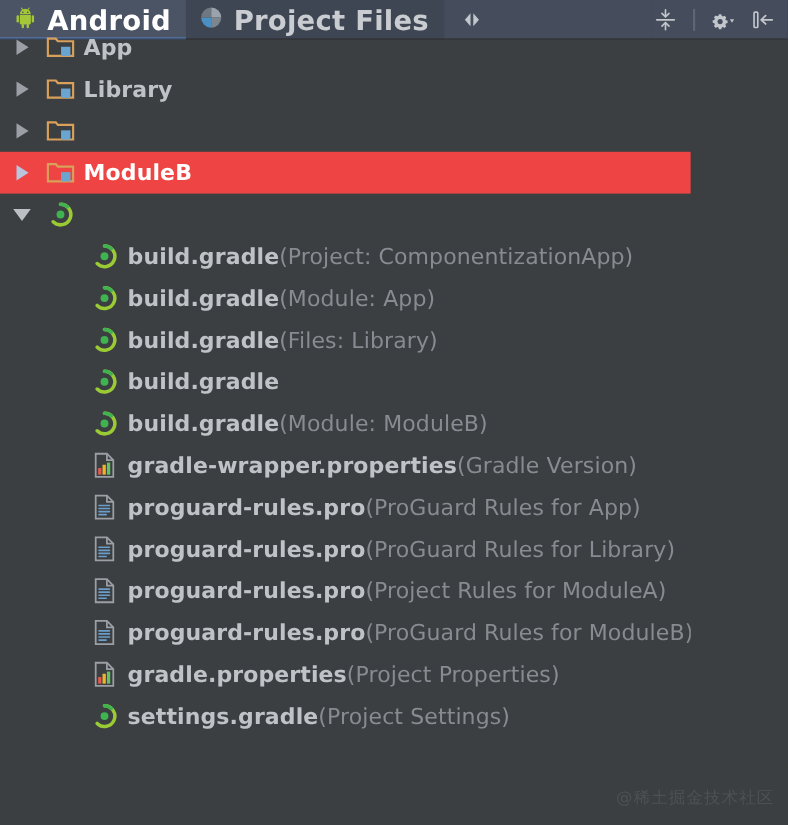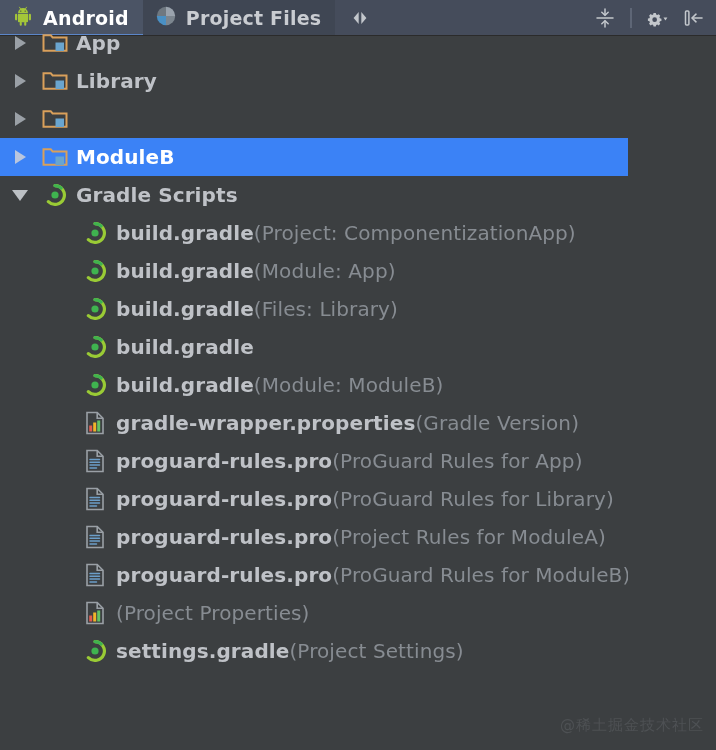--- a/index.html
+++ b/index.html
@@ -20,21 +20,21 @@
   }
   .toolbar::after{
     content:"";position:absolute;left:0;right:0;bottom:0;height:1px;background:#2b2b2b;
   }
   .tab{
     display:flex;align-items:center;gap:9px;
     padding:0 14px 0 12px;
     box-sizing:border-box;
     cursor:default;
     color:#c9ccd1;
-    font-size:19px;
+    font-size:25px;
     font-weight:bold;
     letter-spacing:.2px;
   }
   .tab.active{
     background:#4b5465;
     color:#ffffff;
     box-shadow:inset 0 -2px 0 #5b86c9;
   }
   .tab-label{white-space:nowrap;}
 
@@ -58,21 +58,21 @@
   .tree{
     position:absolute;left:0;top:24px;width:628px;height:714px;
     overflow:hidden;
   }
   .row{
     position:relative;height:38px;
     display:flex;align-items:center;
     white-space:nowrap;
     cursor:default;
   }
-  .row.selected{background:#3b82f6;}
+  .row.selected{background:#ef4444;}
   .arrow-cell{
     width:40px;min-width:40px;display:flex;align-items:center;justify-content:center;
   }
   .icon-cell{
     width:30px;min-width:30px;display:flex;align-items:center;justify-content:center;
     margin-right:6px;
   }
   .indent-1 .arrow-cell{width:40px;min-width:40px;}
   .indent-2 .arrow-cell{width:80px;min-width:80px;}
 
@@ -238,21 +238,20 @@
         <div class="arrow-cell">
           <div class="tri-down"></div>
         </div>
         <div class="icon-cell">
   <svg width="24" height="24" viewBox="0 0 24 24">
     <path d="M12 2.6a9.4 9.4 0 1 1-6.65 16.05" fill="none" stroke="#9acb35" stroke-width="3.2" stroke-linecap="round"></path>
     <path d="M12 2.6a9.4 9.4 0 0 1 6.2 2.35" fill="none" stroke="#3fb34f" stroke-width="3.2" stroke-linecap="round"></path>
     <circle cx="12" cy="12" r="3.6" fill="#3fb34f"></circle>
   </svg>
 </div>
-        <span class="label">Gradle Scripts</span>
       </div>
       <div class="row indent-2">
         <div class="arrow-cell"></div>
         <div class="icon-cell">
   <svg width="24" height="24" viewBox="0 0 24 24">
     <path d="M12 2.6a9.4 9.4 0 1 1-6.65 16.05" fill="none" stroke="#9acb35" stroke-width="3.2" stroke-linecap="round"></path>
     <path d="M12 2.6a9.4 9.4 0 0 1 6.2 2.35" fill="none" stroke="#3fb34f" stroke-width="3.2" stroke-linecap="round"></path>
     <circle cx="12" cy="12" r="3.6" fill="#3fb34f"></circle>
   </svg>
 </div>
@@ -392,20 +391,21 @@
         <div class="arrow-cell"></div>
         <div class="icon-cell">
   <svg width="22" height="24" viewBox="0 0 22 24">
     <path d="M3 1.5h10.2L19 7.3V22.5H3z" fill="none" stroke="#9aa0a6" stroke-width="1.6"></path>
     <path d="M13.2 1.5 V7.3 H19" fill="none" stroke="#9aa0a6" stroke-width="1.6"></path>
     <rect x="5.2" y="14.5" width="3" height="6" fill="#e05a4f"></rect>
     <rect x="9.2" y="11.5" width="3" height="9" fill="#f0b429"></rect>
     <rect x="13.2" y="9.5" width="3" height="11" fill="#63c363"></rect>
   </svg>
 </div>
+        <span class="label">gradle.properties</span>
         <span class="sub">(Project Properties)</span>
       </div>
       <div class="row indent-2">
         <div class="arrow-cell"></div>
         <div class="icon-cell">
   <svg width="24" height="24" viewBox="0 0 24 24">
     <path d="M12 2.6a9.4 9.4 0 1 1-6.65 16.05" fill="none" stroke="#9acb35" stroke-width="3.2" stroke-linecap="round"></path>
     <path d="M12 2.6a9.4 9.4 0 0 1 6.2 2.35" fill="none" stroke="#3fb34f" stroke-width="3.2" stroke-linecap="round"></path>
     <circle cx="12" cy="12" r="3.6" fill="#3fb34f"></circle>
   </svg>

